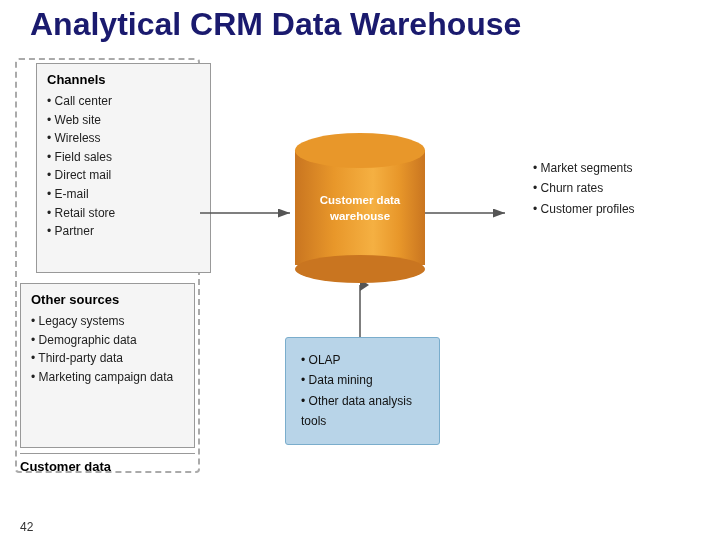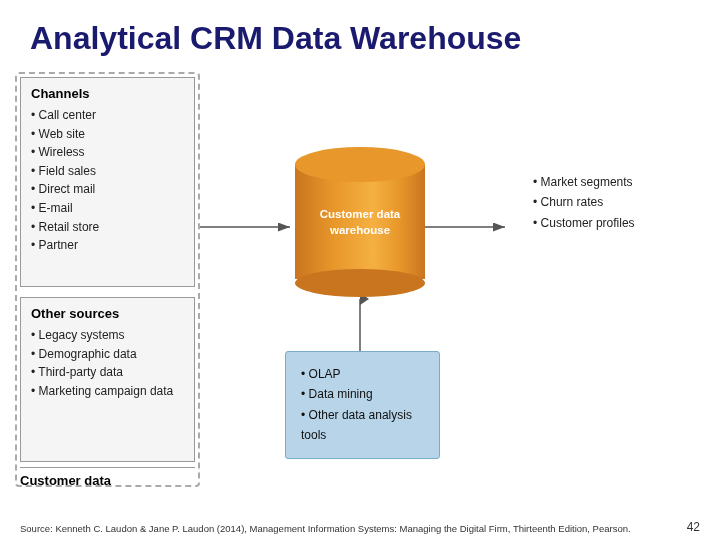--- a/index.html
+++ b/index.html
@@ -9,34 +9,34 @@
       background: #ffffff;
       font-family: Arial, sans-serif;
       overflow: hidden;
       position: relative;
     }
 
     .page-title {
       font-size: 32px;
       font-weight: bold;
       color: #1a1a6e;
-      padding: 20px 30px 10px 30px;
+      padding: 6px 30px 10px 30px;
     }
 
     .diagram-area {
       position: relative;
       width: 720px;
       height: 455px;
       padding: 0 20px;
     }
 
     
     .channels-box {
       position: absolute;
-      left: 20px;
+      left: 36px;
       top: 10px;
       width: 175px;
       height: 210px;
       border: 1.5px solid #999;
       background: #f5f5f5;
       padding: 8px 10px;
       font-size: 12px;
     }
 
     .channels-box .box-title {
@@ -350,15 +350,14 @@
     <ul>
       <li>OLAP</li>
       <li>Data mining</li>
       <li>Other data analysis tools</li>
     </ul>
   </div>
 
 </div>
 
 <div class="footer-citation">
-  <span>Source: Kenneth C. Laudon &amp; Jane P. Laudon (2014), Management Information Systems: Managing the Digital Firm, Thirteenth Edition, Pearson.</span>
   <span class="footer-page-num">42</span>
 </div>
 
 </body></html>

